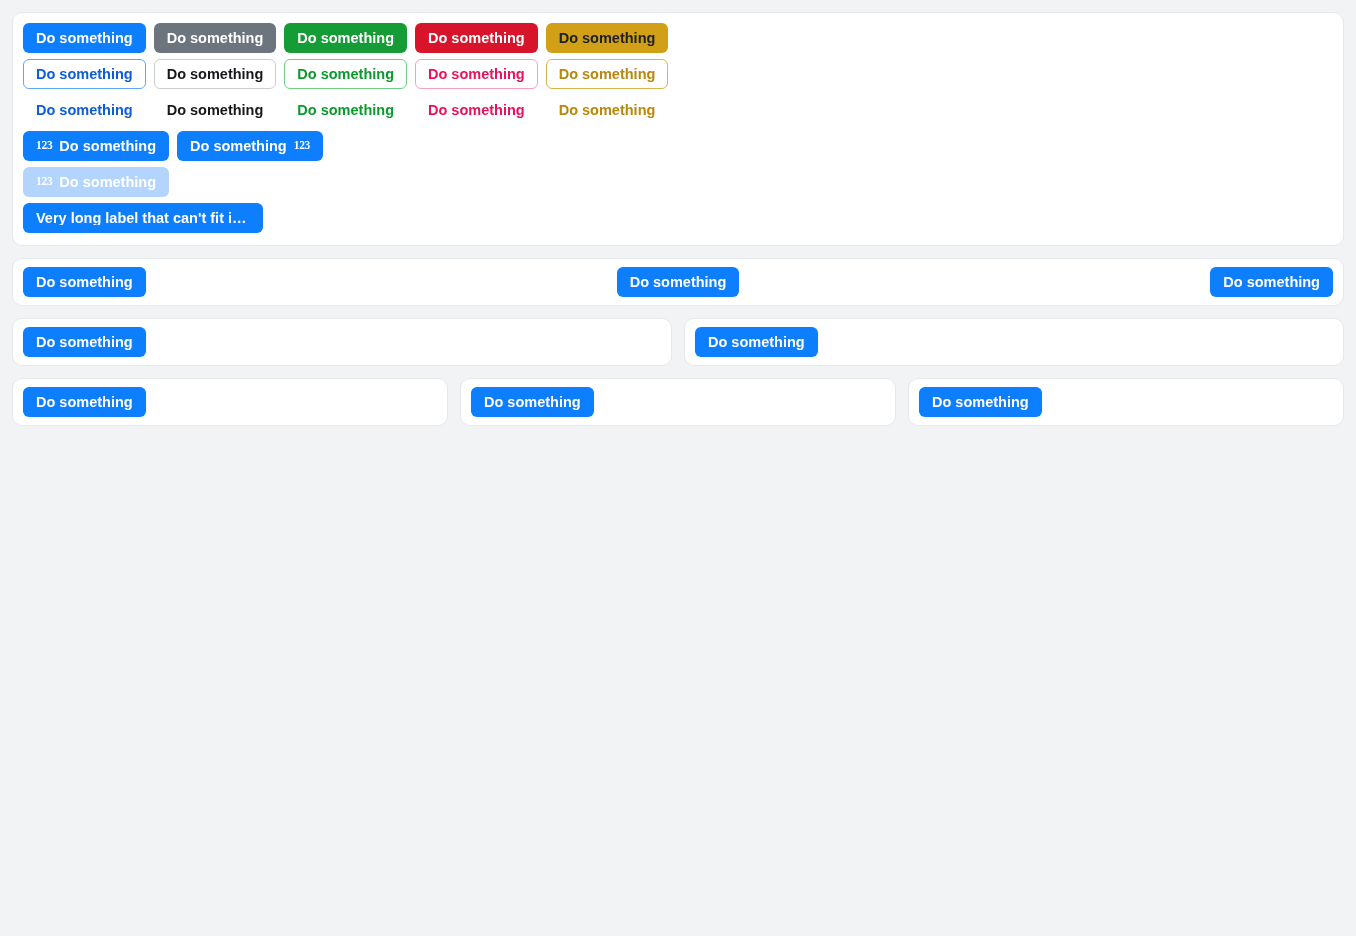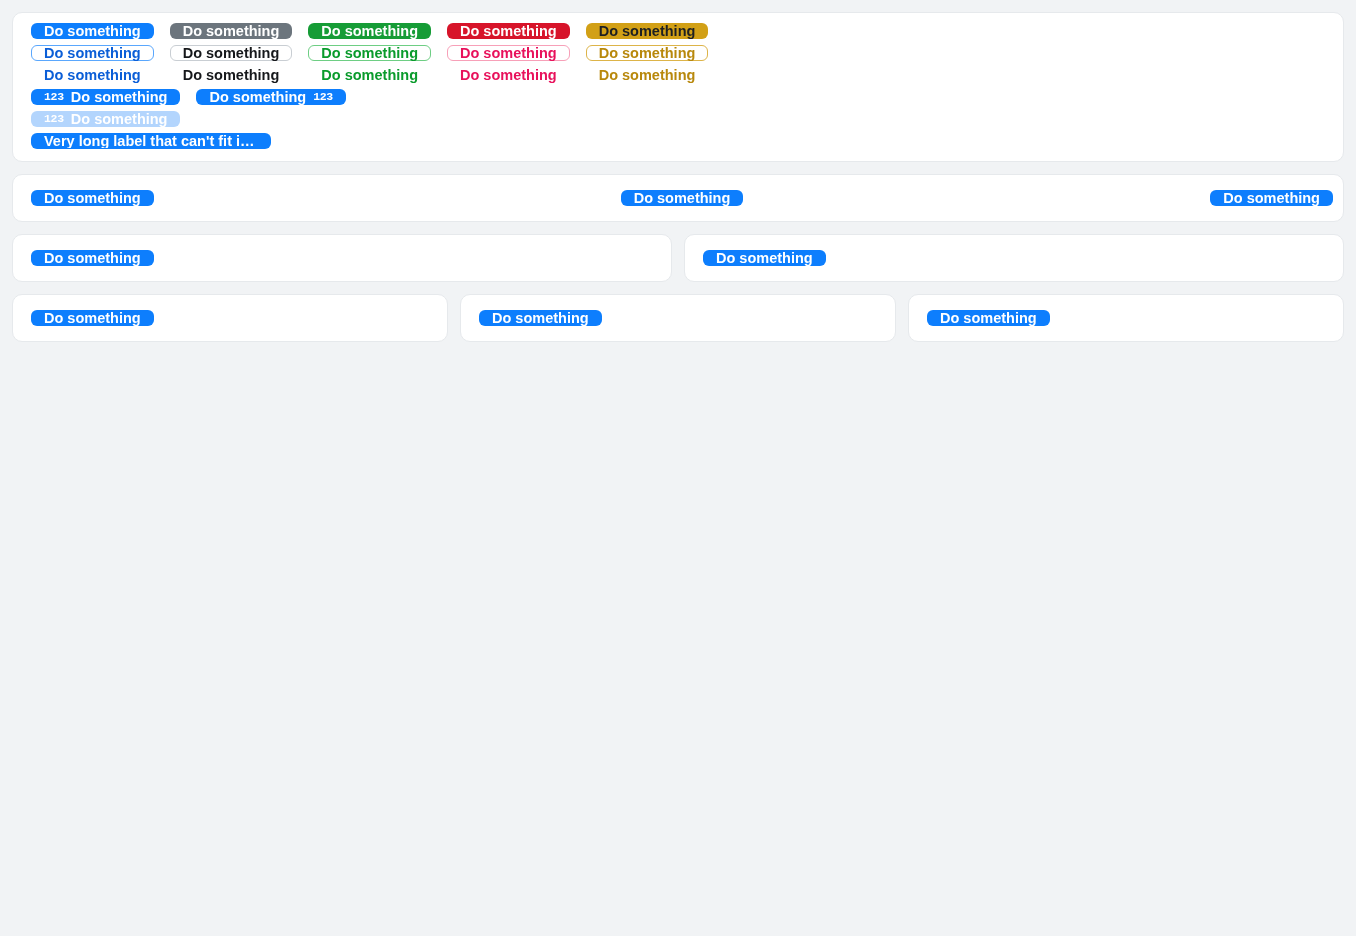--- a/index.html
+++ b/index.html
@@ -45,32 +45,31 @@
     gap: 8px;
   }
 
   
   .btn {
     display: inline-flex;
     align-items: center;
     justify-content: center;
     gap: 7px;
     box-sizing: border-box;
-    height: 16px;
+    height: 30px;
     padding: 0 12px;
     border: 1px solid transparent;
     border-radius: 6px;
     font-family: "Liberation Sans", sans-serif;
     font-size: 14.5px;
     font-weight: bold;
     line-height: 1;
     white-space: nowrap;
     cursor: pointer;
     user-select: none;
-    margin-left: 8px;
   }
 
   
   .btn.solid.primary   { background:#0d7efd; color:#ffffff; }
   .btn.solid.secondary { background:#6c757d; color:#ffffff; }
   .btn.solid.success   { background:#169c36; color:#ffffff; }
   .btn.solid.danger    { background:#d7142a; color:#ffffff; }
   .btn.solid.warning   { background:#d2a016; color:#1d1f21; }
 
   
@@ -102,21 +101,21 @@
     max-width: 240px;
     justify-content: flex-start;
   }
   .btn.truncate .btn-label {
     overflow: hidden;
     text-overflow: ellipsis;
     white-space: nowrap;
   }
 
   .badge {
-    font-family: Liberation Mono, monospace;
+    font-family: Liberation Serif, serif;
     font-size: 11.5px;
     font-weight: bold;
     letter-spacing: -0.3px;
     line-height: 1;
   }
 
   
   .align-row {
     display: flex;
     gap: 12px;

